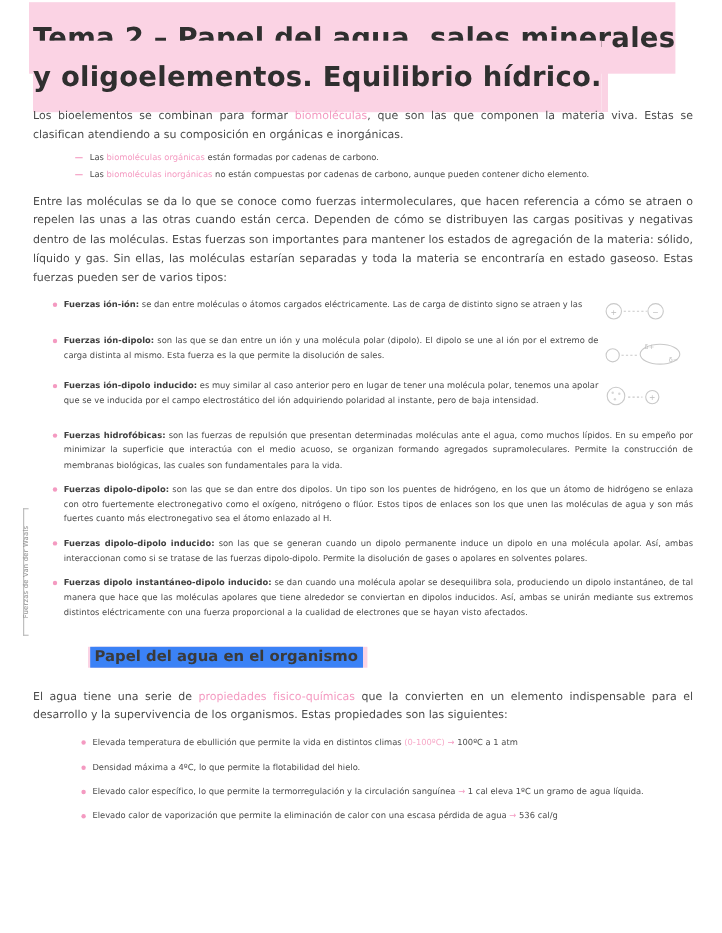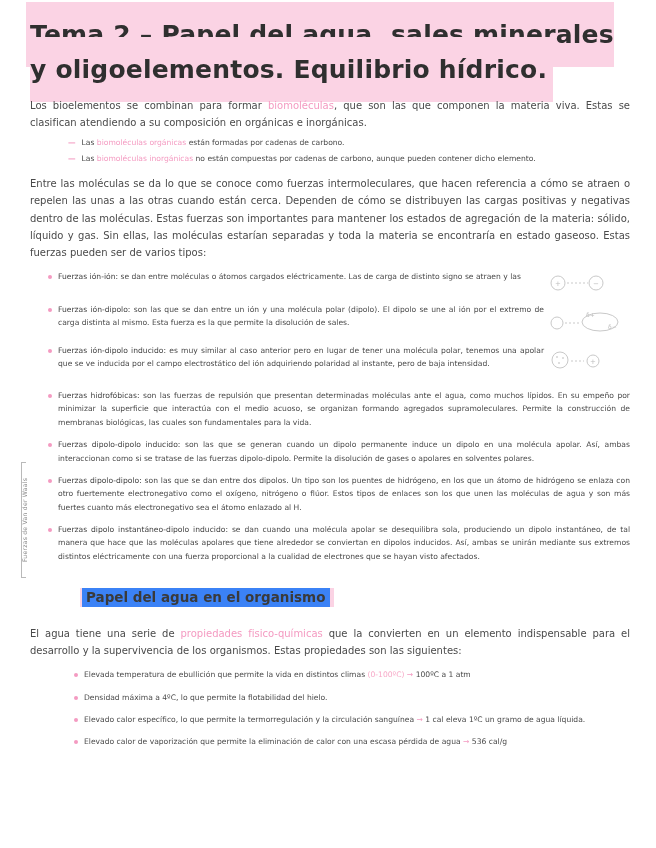--- a/index.html
+++ b/index.html
@@ -87,21 +87,21 @@
     background: #f49ac1;
     margin: 5px 6px 0 0;
   }
   .bullet .btext {
     font-size: 7.6px;
     line-height: 1.76;
     color: #4a4a4a;
     text-align: justify;
   }
   .bullet .btext .lead {
-    font-weight: normal;
+    font-weight: bold;
     color: #3f3f3f;
   }
   .bullet .btext .indent {
     display: block;
     padding-left: 86px;
   }
 
   
   .bullet-row {
     display: flex;
@@ -270,30 +270,30 @@
       <span class="dot"></span>
       <div class="btext">
         <span class="lead">Fuerzas hidrofóbicas:</span>
         <span>son las fuerzas de repulsión que presentan determinadas moléculas ante el agua, como muchos lípidos. En su empeño por minimizar la superficie que interactúa con el medio acuoso, se organizan formando agregados supramoleculares. Permite la construcción de membranas biológicas, las cuales son fundamentales para la vida.</span>
       </div>
     </div>
 
     <div class="bullet">
       <span class="dot"></span>
       <div class="btext">
+        <span class="lead">Fuerzas dipolo-dipolo:</span>
+        <span>son las que se dan entre dos dipolos. Un tipo son los puentes de hidrógeno, en los que un átomo de hidrógeno se enlaza con otro fuertemente electronegativo como el oxígeno, nitrógeno o flúor. Estos tipos de enlaces son los que unen las moléculas de agua y son más fuertes cuanto más electronegativo sea el átomo enlazado al H.</span>
+      </div>
+    </div>
+
+    <div class="bullet">
+      <span class="dot"></span>
+      <div class="btext">
         <span class="lead">Fuerzas dipolo-dipolo inducido:</span>
         <span>son las que se generan cuando un dipolo permanente induce un dipolo en una molécula apolar. Así, ambas interaccionan como si se tratase de las fuerzas dipolo-dipolo. Permite la disolución de gases o apolares en solventes polares.</span>
-      </div>
-    </div>
-
-    <div class="bullet">
-      <span class="dot"></span>
-      <div class="btext">
-        <span class="lead">Fuerzas dipolo-dipolo:</span>
-        <span>son las que se dan entre dos dipolos. Un tipo son los puentes de hidrógeno, en los que un átomo de hidrógeno se enlaza con otro fuertemente electronegativo como el oxígeno, nitrógeno o flúor. Estos tipos de enlaces son los que unen las moléculas de agua y son más fuertes cuanto más electronegativo sea el átomo enlazado al H.</span>
       </div>
     </div>
 
     <div class="bullet">
       <span class="dot"></span>
       <div class="btext">
         <span class="lead">Fuerzas dipolo instantáneo-dipolo inducido:</span>
         <span>se dan cuando una molécula apolar se desequilibra sola, produciendo un dipolo instantáneo, de tal manera que hace que las moléculas apolares que tiene alrededor se conviertan en dipolos inducidos. Así, ambas se unirán mediante sus extremos distintos eléctricamente con una fuerza proporcional a la cualidad de electrones que se hayan visto afectados.</span>
       </div>
     </div>

